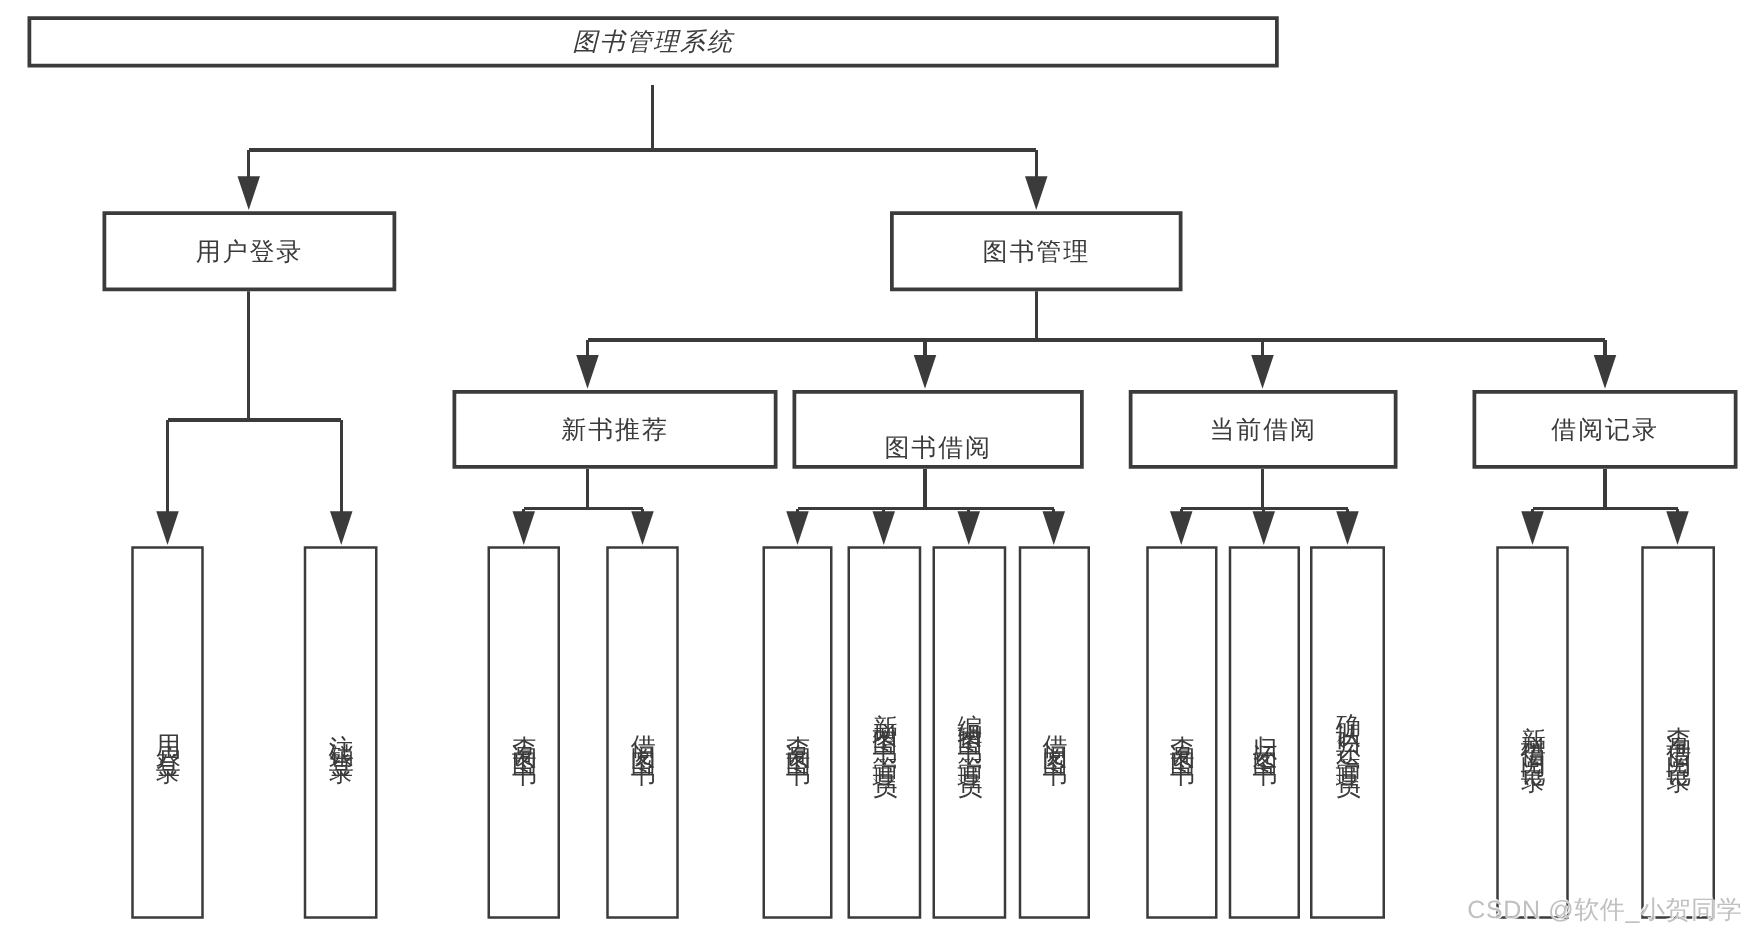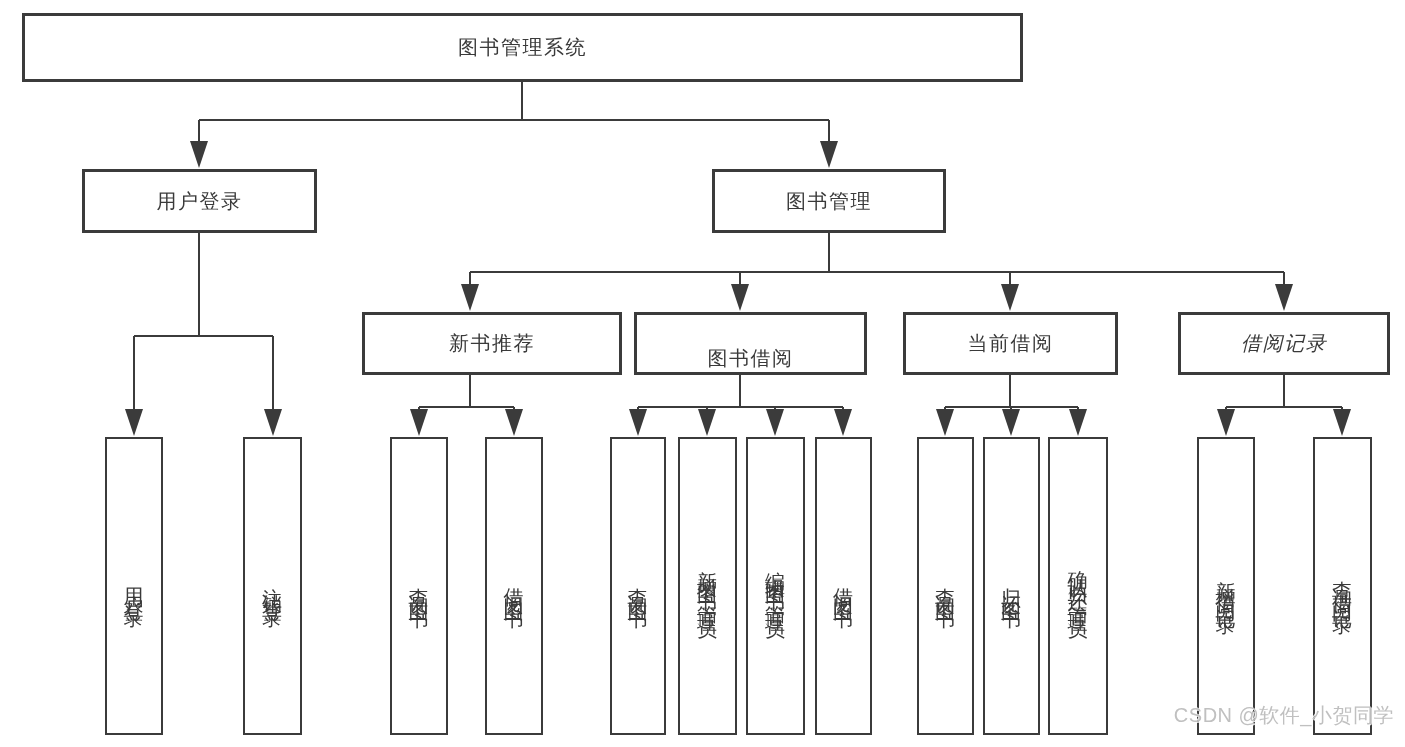--- a/index.html
+++ b/index.html
@@ -40,21 +40,21 @@
     text-orientation: mixed;
     font-size: 20px;
     line-height: 1;
     letter-spacing: 7px;
     color: #3a3a3a;
     white-space: nowrap;
   }
   .watermark {
     position: absolute;
     right: 11px;
-    bottom: 18px;
+    bottom: 6px;
     font-size: 20px;
     letter-spacing: 0.5px;
     color: #c0c0c0;
     text-shadow: 1px 1px 0 rgba(255,255,255,0.85), -1px -1px 0 rgba(255,255,255,0.85);
     z-index: 5;
   }
 </style>
 </head>
 <body>
 
@@ -93,41 +93,41 @@
       <polygon points="766,409 784,409 775,436"></polygon>
       <polygon points="834,409 852,409 843,436"></polygon>
       <polygon points="936,409 954,409 945,436"></polygon>
       <polygon points="1002,409 1020,409 1011,436"></polygon>
       <polygon points="1069,409 1087,409 1078,436"></polygon>
       <polygon points="1217,409 1235,409 1226,436"></polygon>
       <polygon points="1333,409 1351,409 1342,436"></polygon>
     </g>
   </svg>
 
-  <div class="hnode" style="left:22px; top:13px; width:1001px; height:69px;">
+  <div class="hnode" style="left:22px; top:13px; width:1001px; height:41px;font-style:italic;">
     <span>图书管理系统</span>
   </div>
 
   <div class="hnode" style="left:82px; top:169px; width:235px; height:64px;">
     <span>用户登录</span>
   </div>
   <div class="hnode" style="left:712px; top:169px; width:234px; height:64px;text-align:center;">
     <span>图书管理</span>
   </div>
 
   <div class="hnode" style="left:362px; top:312px; width:260px; height:63px;">
     <span>新书推荐</span>
   </div>
   <div class="hnode" style="left:634px; top:312px; width:233px; height:63px;align-items:flex-end;">
     <span>图书借阅</span>
   </div>
   <div class="hnode" style="left:903px; top:312px; width:215px; height:63px;">
     <span>当前借阅</span>
   </div>
-  <div class="hnode" style="left:1178px; top:312px; width:212px; height:63px;font-style:italic;">
+  <div class="hnode" style="left:1178px; top:312px; width:212px; height:63px;">
     <span>借阅记录</span>
   </div>
 
   <div class="vnode" style="left:105px; top:437px; width:58px; height:298px;">
     <span>用户登录</span>
   </div>
   <div class="vnode" style="left:243px; top:437px; width:59px; height:298px;">
     <span>注销登录</span>
   </div>
 

